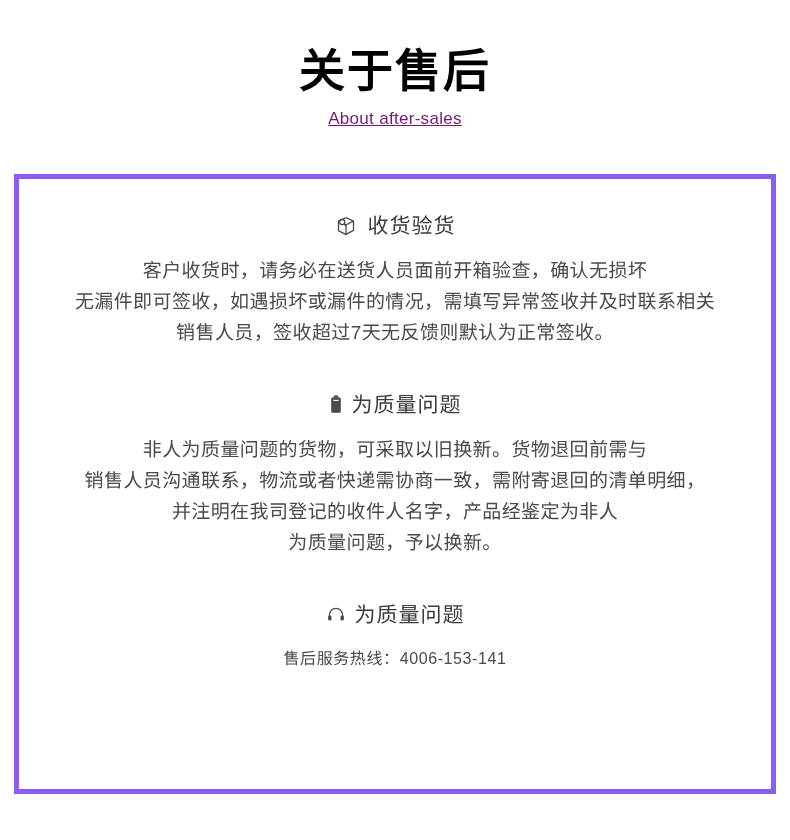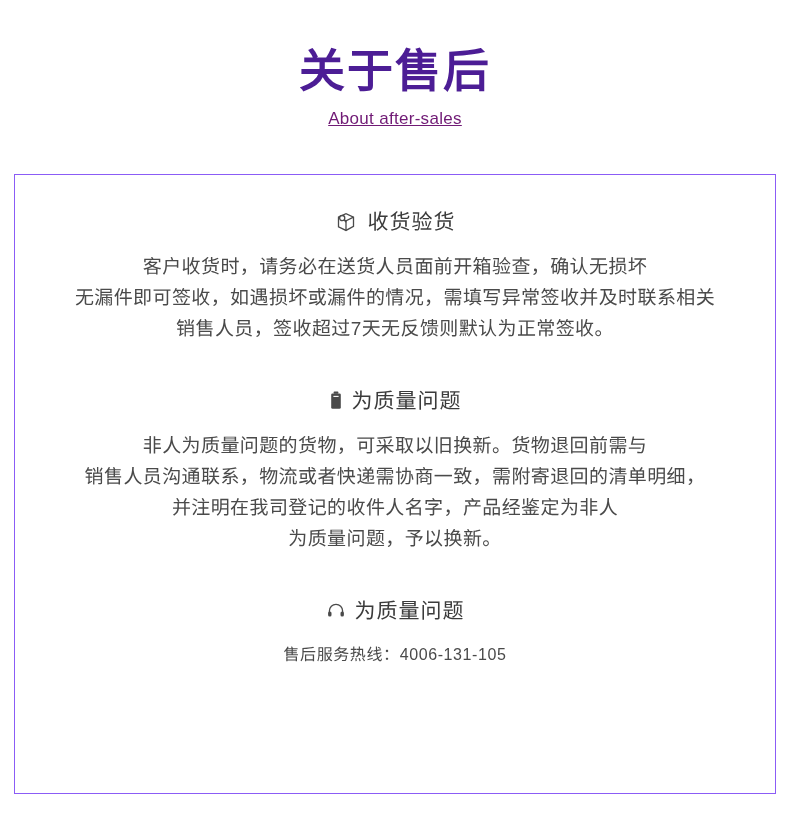--- a/index.html
+++ b/index.html
@@ -24,37 +24,37 @@
 
   
   .header {
     padding-top: 42px;
     text-align: center;
   }
   .header-title {
     font-size: 46px;
     line-height: 58px;
     font-weight: bold;
-    color: #4c1d95;
+    color: #000000;
     letter-spacing: 2px;
     margin: 0;
   }
   .header-sub {
     margin-top: 10px;
     font-size: 17px;
     line-height: 18px;
     color: #701a75;
     letter-spacing: 0.3px;
     text-decoration: underline;
   }
 
   
   .panel {
     margin: 46px 14px 0 14px;
-    border: 1px solid #8b5cf6;
+    border: 5px solid #8b5cf6;
     box-sizing: border-box;
     height: 620px;
     padding-top: 34px;
     text-align: center;
   }
 
   .section {
     margin-bottom: 8px;
   }
   .section + .section {
@@ -149,17 +149,17 @@
       <div class="section-head">
         <span class="icon">
           <svg width="20" height="20" viewBox="0 0 20 20" fill="none" stroke="currentColor" stroke-width="1.3">
             <path d="M3.4 12.6V10a6.6 6.6 0 0 1 13.2 0v2.6"></path>
             <rect x="2.1" y="10.4" width="3.4" height="5.2" rx="1.5" fill="currentColor" stroke="none"></rect>
             <rect x="14.5" y="10.4" width="3.4" height="5.2" rx="1.5" fill="currentColor" stroke="none"></rect>
           </svg>
         </span>
         <span class="section-title">为质量问题</span>
       </div>
-      <div class="hotline-text">售后服务热线：4006-131-105</div>
+      <div class="hotline-text">售后服务热线：4006-153-141</div>
     </div>
 
   </div>
 </div>
 
 </body></html>

